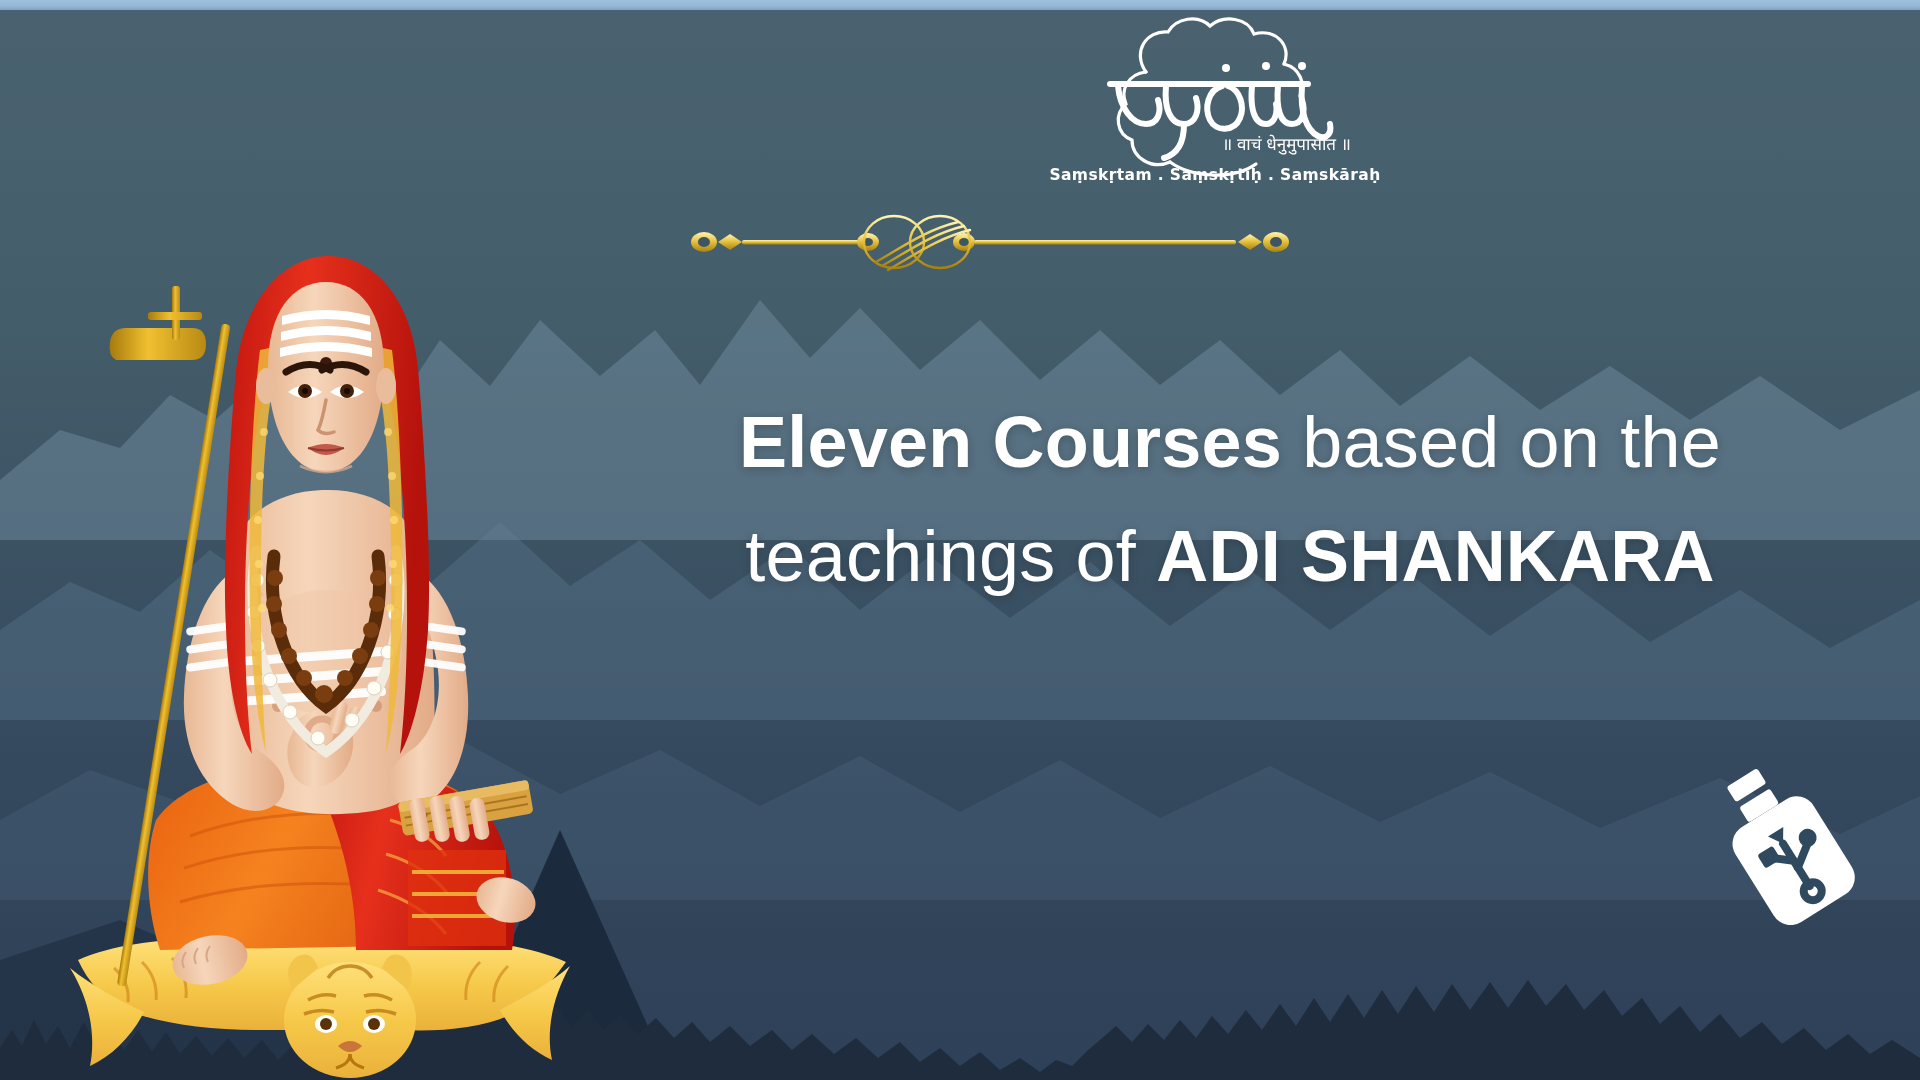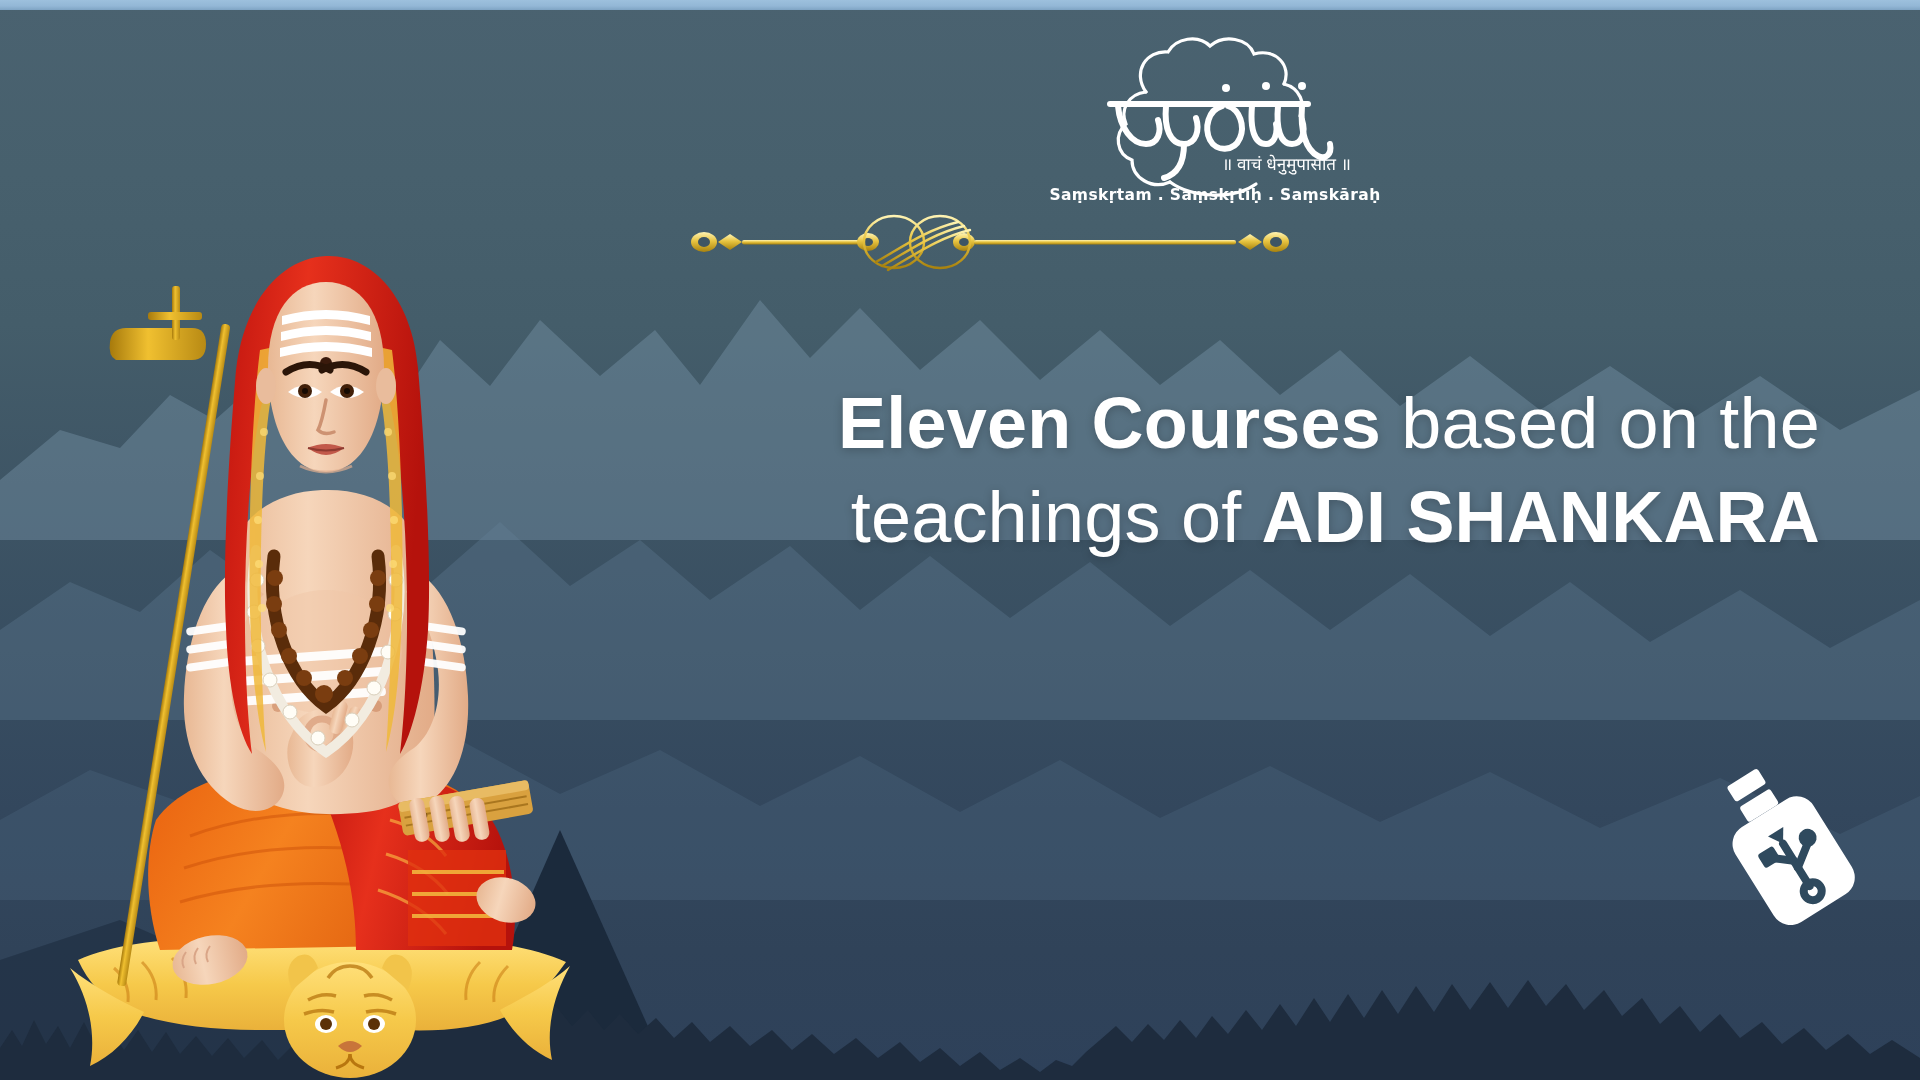--- a/index.html
+++ b/index.html
@@ -32,52 +32,52 @@
 
   #mtn-far   { top:180px;  height:360px; opacity:.38; }
   #mtn-mid   { top:300px;  height:420px; opacity:.30; }
   #mtn-near  { top:430px;  height:470px; opacity:.26; }
   #mtn-dark  { bottom:0;   height:370px; }
   #forest    { bottom:0;   height:200px; }
 
   
   #logo-block {
     position:absolute;
-    left:1050px; top:32px;
+    left:1050px; top:12px;
     width:330px; height:180px;
     text-align:center;
   }
   #logo-svg { display:block; width:330px; height:180px; }
 
   
   #divider {
     position:absolute;
     left:690px; top:212px;
     width:600px; height:60px;
   }
   #divider svg { display:block; width:600px; height:60px; }
 
   
   #headline {
     position:absolute;
-    left:640px; top:377px;
+    left:640px; top:396px;
     width:1180px;
-    text-align:right;
+    text-align:center;
     color:#ffffff;
     line-height:1.30;
     letter-spacing:.2px;
     text-shadow:0 2px 10px rgba(0,0,0,.22);
   }
   .hl-line {
     font-size:72px;
     font-weight:300;
     white-space:nowrap;
     font-stretch:condensed;
   }
-  .hl-line + .hl-line { }
+  .hl-line + .hl-line { margin-top:20px; }
   .hl-strong { font-weight:700; }
 
   
   #pendrive {
     position:absolute;
     left:1692px; top:752px;
     width:180px; height:180px;
     transform:rotate(-32deg);
   }
   #pendrive svg { display:block; width:180px; height:180px; }

